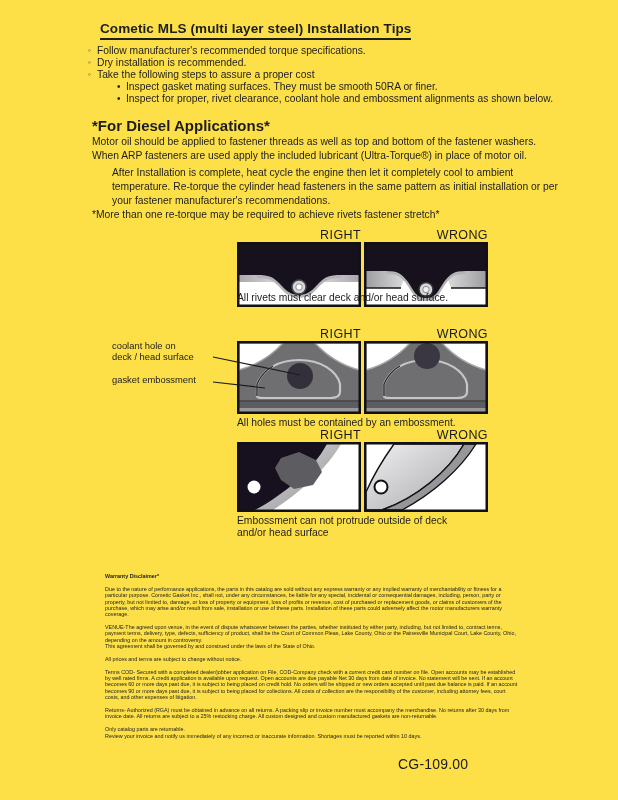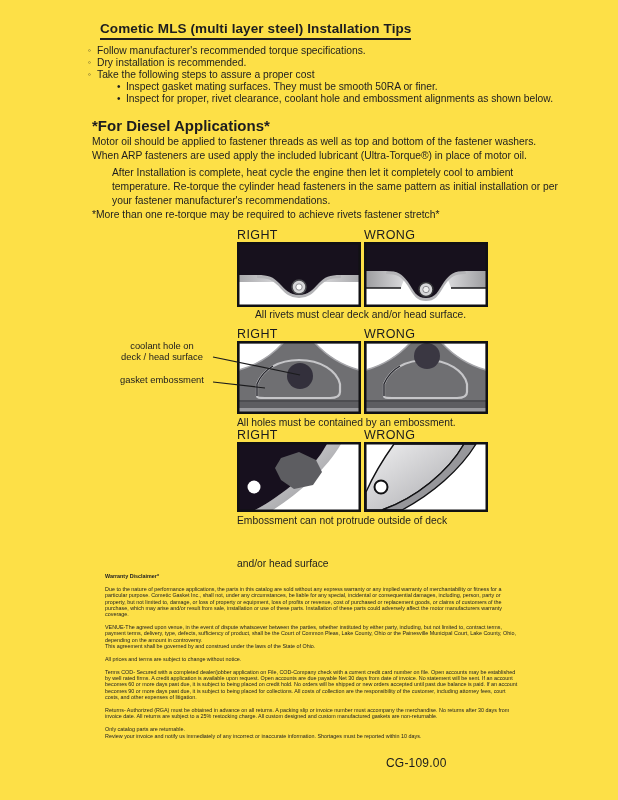--- a/index.html
+++ b/index.html
@@ -16,30 +16,30 @@
   .bullets{left:88px;top:45px;width:470px;font-size:10.3px;line-height:11.8px;}
   .b-row{display:flex;}
   .b-row .marker{width:9px;flex:0 0 9px;font-size:8px;line-height:12px;}
   .b-row.lvl2{padding-left:29px;}
   .b-row.lvl2 .marker{font-size:10px;}
   .section-head{left:92px;top:117px;font-size:15px;font-weight:700;}
   .para{left:92px;width:457px;font-size:10.3px;line-height:14px;}
   .p1{top:135px;}
   .p2{top:166px;margin-left:20px;}
   .p3{top:208px;}
-  .fig-label{width:124px;text-align:left;font-size:12.5px;letter-spacing:.4px;color:#1b1b1d;}
+  .fig-label{width:124px;text-align:right;font-size:12.5px;letter-spacing:.4px;color:#1b1b1d;}
   .fig-caption{left:237px;font-size:10.3px;line-height:11.5px;}
   .fig-box{width:124px;}
   .fig-box svg{display:block;}
-  .ann{font-size:9.4px;line-height:10.6px;text-align:center;color:#1b1b1d;}
+  .ann{font-size:9.4px;line-height:10.6px;text-align:left;color:#1b1b1d;}
   .legal{left:105px;top:573px;width:413px;font-size:5.4px;line-height:6.35px;color:#222;}
   .legal p{margin:0 0 6.5px 0;}
   .legal p.tight{margin:0;}
   .legal .lg-head{font-weight:700;margin-bottom:6.5px;}
-  .page-code{left:386px;top:756px;font-size:12px;letter-spacing:.2px;color:#1b1b1d;}
+  .page-code{left:398px;top:756px;font-size:14px;letter-spacing:.2px;color:#1b1b1d;}
   .leader-overlay{left:110px;top:340px;pointer-events:none;z-index:5;}
 </style>
 </head>
 <body>
 
 <div class="page">
 
   <div class="abs doc-title">Cometic MLS (multi layer steel) Installation Tips</div>
 
   <div class="abs bullets">
@@ -113,21 +113,21 @@
       <path d="M122 28 H76 C82 33 85 39 87 46 H122 Z" fill="url(#w2r)"></path>
       <path d="M2 46 H37 M87 46 H122" stroke="#1a1a1c" stroke-width="1.4"></path>
       <path d="M102 30.5 C90 30.5 86 33.5 80 41.5 C74 50.5 72 57.5 62 57.5 C52 57.5 50 50.5 44 41.5 C38 33.5 34 30.5 22 30.5" stroke="#b4b4b7" stroke-width="3" fill="none"></path>
       <path d="M2 2 H122 V29 H102 C90 29 86 32 80 40 C74 49 72 56 62 56 C52 56 50 49 44 40 C38 32 34 29 22 29 H2 Z" fill="#17111d"></path>
       <circle cx="62" cy="47.5" r="7" fill="#d6d6d8" stroke="#333336" stroke-width="1.5"></circle>
       <circle cx="62" cy="47.5" r="3.2" fill="#efefef" stroke="#8a8a8e" stroke-width="1"></circle>
       <rect x="1.25" y="1.25" width="121.5" height="62.5" fill="none" stroke="#111113" stroke-width="2.5"></rect>
     </svg>
   </div>
 
-  <div class="abs fig-caption" style="top:309px;margin-left:18px;">All rivets must clear deck and/or head surface.</div>
+  <div class="abs fig-caption" style="top:292px;">All rivets must clear deck and/or head surface.</div>
 
   <div class="abs fig-label" style="left:237px;top:327px;">RIGHT</div>
   <div class="abs fig-label" style="left:364px;top:327px;">WRONG</div>
 
   <div class="abs ann" style="left:112px;top:341px;width:100px;">
     <div>coolant hole on</div>
     <div>deck / head surface</div>
   </div>
   <div class="abs ann" style="left:112px;top:375px;width:100px;">gasket embossment</div>
 
@@ -200,21 +200,21 @@
       </defs>
       <rect x="1" y="1" width="122" height="68" fill="#ffffff"></rect>
       <path d="M30 2 H100 C84 30 52 56 18 68 H2 V50 C10 32 20 16 30 2 Z" fill="url(#band2)" stroke="#111113" stroke-width="1.4"></path>
       <path d="M100 2 C84 30 52 56 18 68 H38 C68 52 96 28 112 2 Z" fill="#97979b" stroke="#111113" stroke-width="1.4"></path>
       <circle cx="17" cy="45" r="6.5" fill="#ffffff" stroke="#111113" stroke-width="2"></circle>
       <rect x="1.25" y="1.25" width="121.5" height="67.5" fill="none" stroke="#111113" stroke-width="2.5"></rect>
     </svg>
   </div>
 
   <div class="abs fig-caption" style="top:515px;">Embossment can not protrude outside of deck</div>
-  <div class="abs fig-caption" style="top:526.5px;margin-top:31px;">and/or head surface</div>
+  <div class="abs fig-caption" style="top:526.5px;">and/or head surface</div>
 
   <div class="abs legal">
     <div class="lg-head">Warranty Disclaimer*</div>
     <p>Due to the nature of performance applications, the parts in this catalog are sold without any express warranty or any implied warranty of merchantability or fitness for a particular purpose.  Cometic Gasket Inc., shall not, under any circumstances, be liable for any special, incidental or consequential damages, including, person, party or property, but not limited to, damage, or loss of property or equipment, loss of profits or revenue, cost of purchased or replacement goods, or claims of customers of the purchase, which may arise and/or result from sale, installation or use of these parts.  Installation of these parts could adversely affect the motor manufacturers warranty coverage.</p>
     <p class="tight">VENUE-The agreed upon venue, in the event of dispute whatsoever between the parties, whether instituted by either party, including, but not limited to, contract terms, payment terms, delivery, type, defects, sufficiency of product, shall be the Court of Common Pleas, Lake County, Ohio or the Painesville Municipal Court, Lake County, Ohio, depending on the amount in controversy.</p>
     <p>This agreement shall be governed by and construed under the laws of the State of Ohio.</p>
     <p>All prices and terms are subject to change without notice.</p>
     <p>Terms COD- Secured with a completed dealer/jobber application on File, COD-Company check with a current credit card number on file.  Open accounts may be established by well rated firms.  A credit application is available upon request.  Open accounts are due payable Net 30 days from date of invoice.  No statement will be sent.  If an account becomes 60 or more days past due, it is subject to being placed on credit hold.  No orders will be shipped or new orders accepted until past due balance is paid.  If an account becomes 90 or more days past due, it is subject to being placed for collections.  All costs of collection are the responsibility of the customer, including attorney fees, court costs, and other expenses of litigation.</p>
     <p>Returns- Authorized (RGA) must be obtained in advance on all returns.  A packing slip or invoice number must accompany the merchandise.  No returns after 30 days from invoice date.  All returns are subject to a 25% restocking charge.  All custom designed and custom manufactured gaskets are non-returnable.</p>
     <p class="tight">Only catalog parts are returnable.</p>

